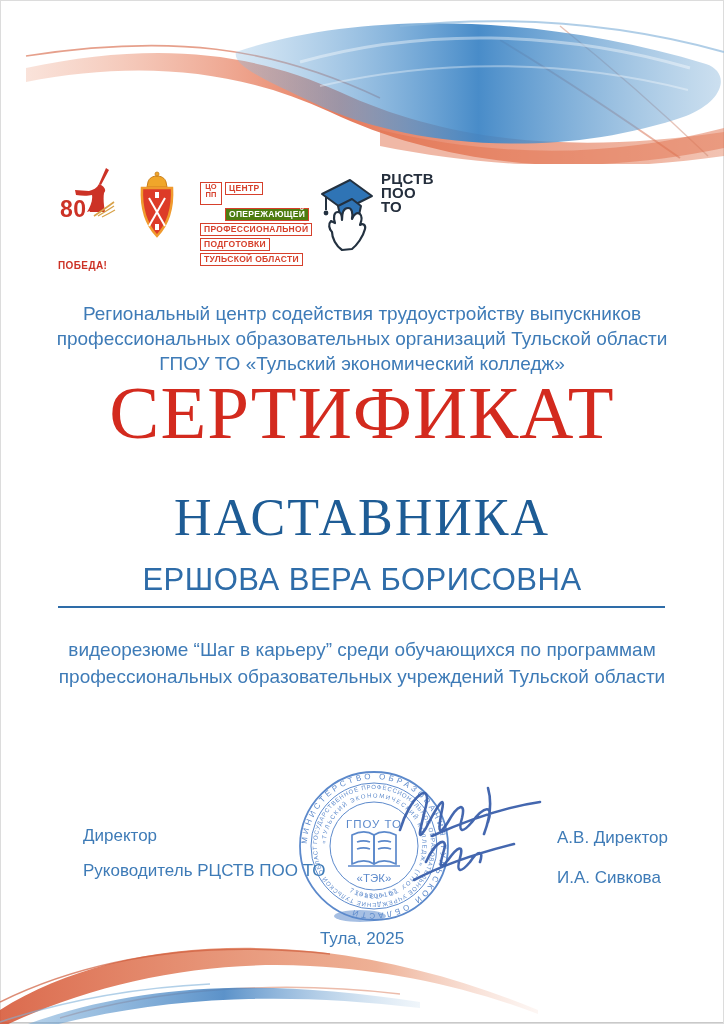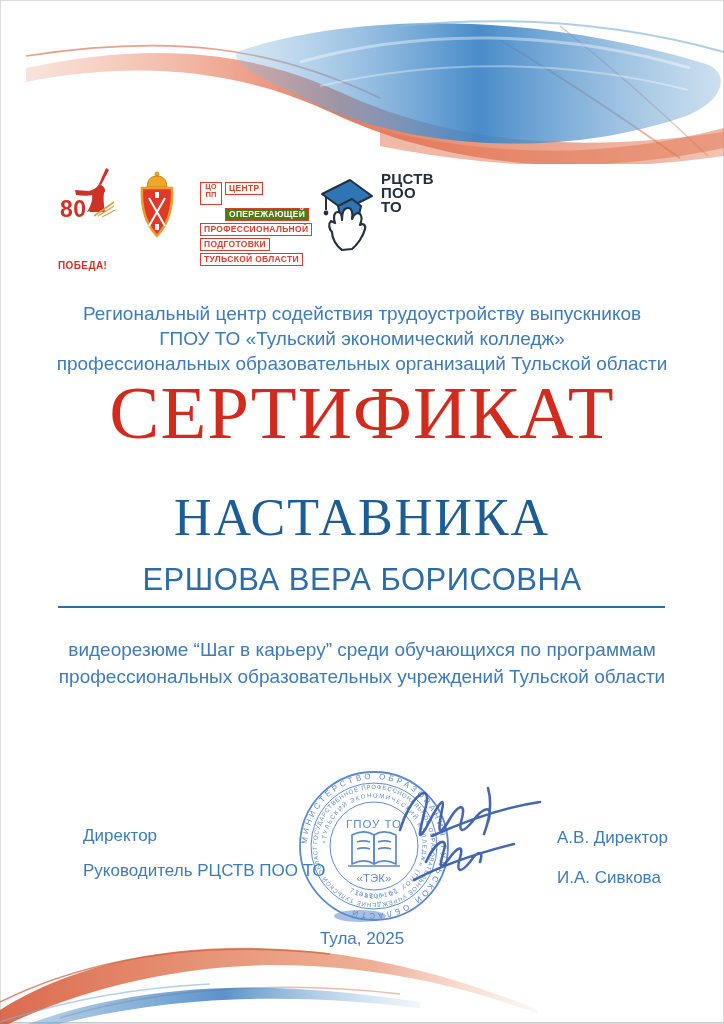--- a/index.html
+++ b/index.html
@@ -130,22 +130,22 @@
       <div class="rcstv-text">
         <div>РЦСТВ</div>
         <div>ПОО</div>
         <div>ТО</div>
       </div>
     </div>
   </div>
 
   <div class="org-header">
     <div>Региональный центр содействия трудоустройству выпускников</div>
+    <div>профессиональных образовательных организаций Тульской области</div>
     <div>ГПОУ ТО «Тульский экономический колледж»</div>
-    <div>профессиональных образовательных организаций Тульской области</div>
   </div>
 
   <div class="cert-title">СЕРТИФИКАТ</div>
   <div class="cert-subtitle">НАСТАВНИКА</div>
 
   <div class="recipient">ЕРШОВА ВЕРА БОРИСОВНА</div>
   <div class="name-underline"></div>
 
   <div class="body-text">
     <div>видеорезюме “Шаг в карьеру” среди обучающихся по программам</div>

